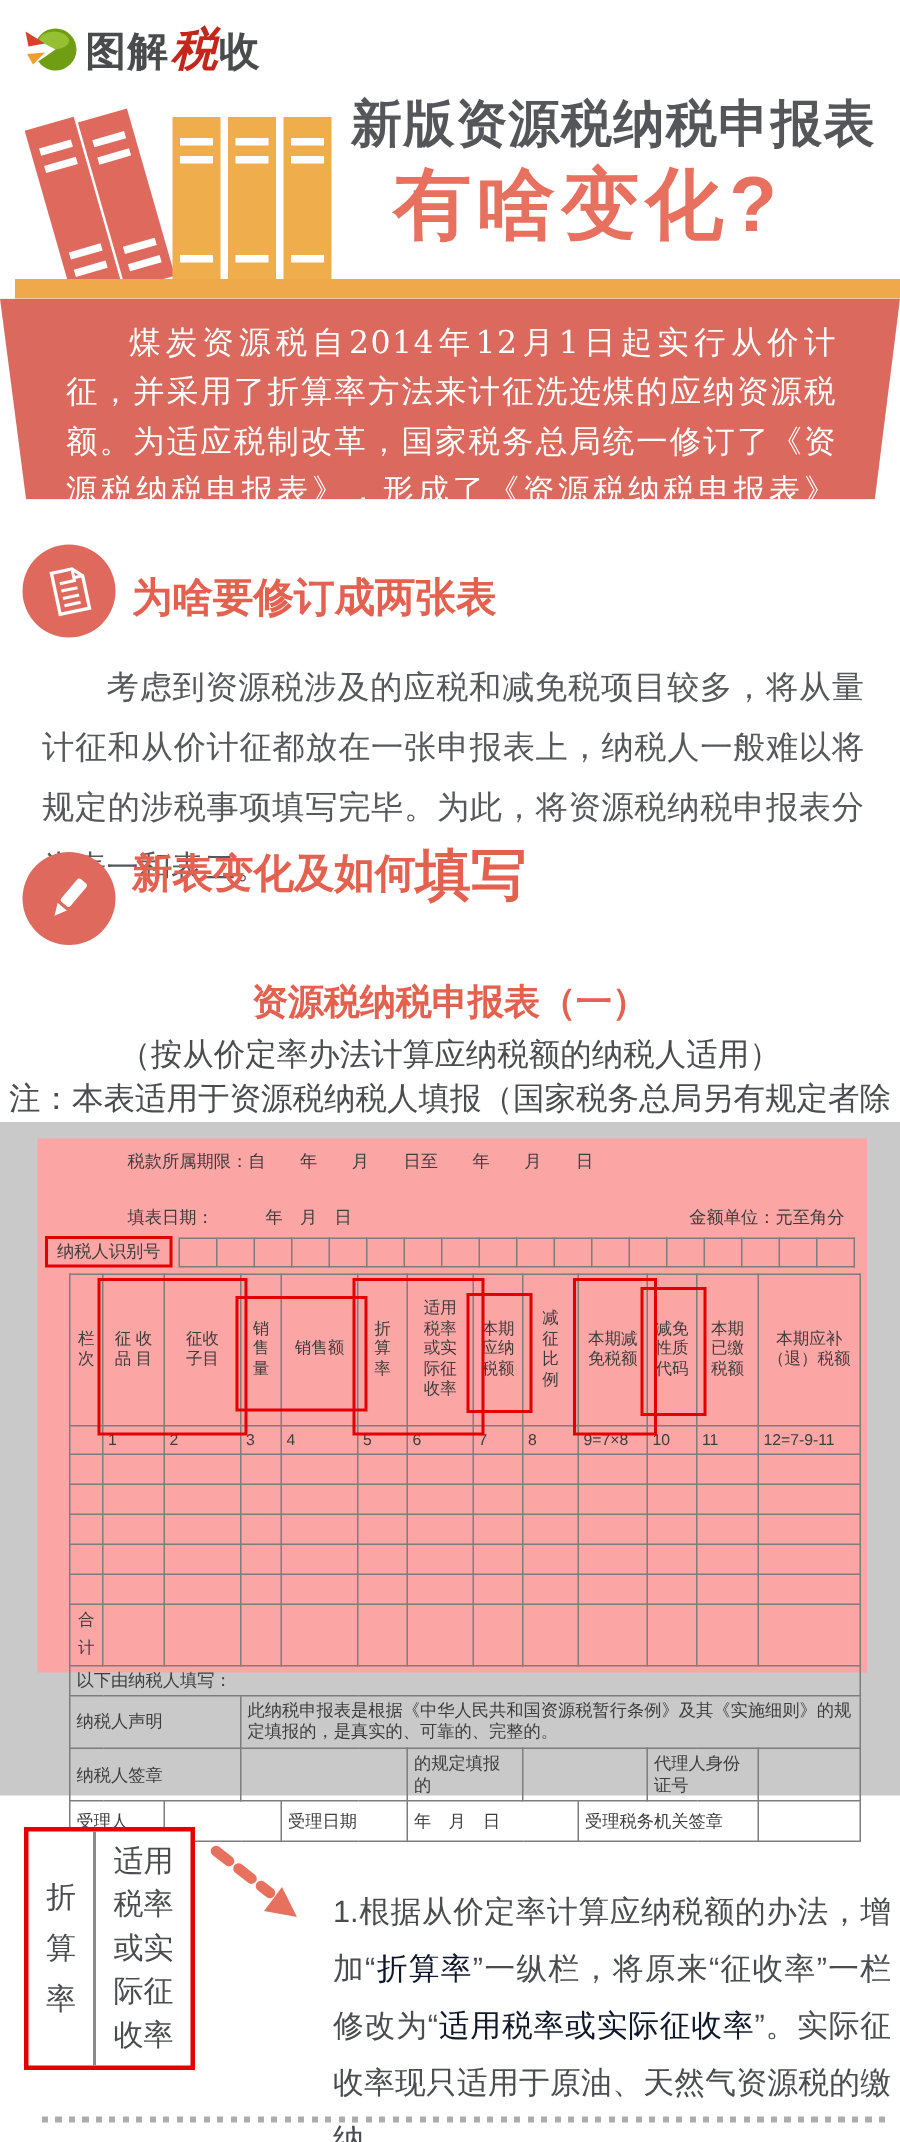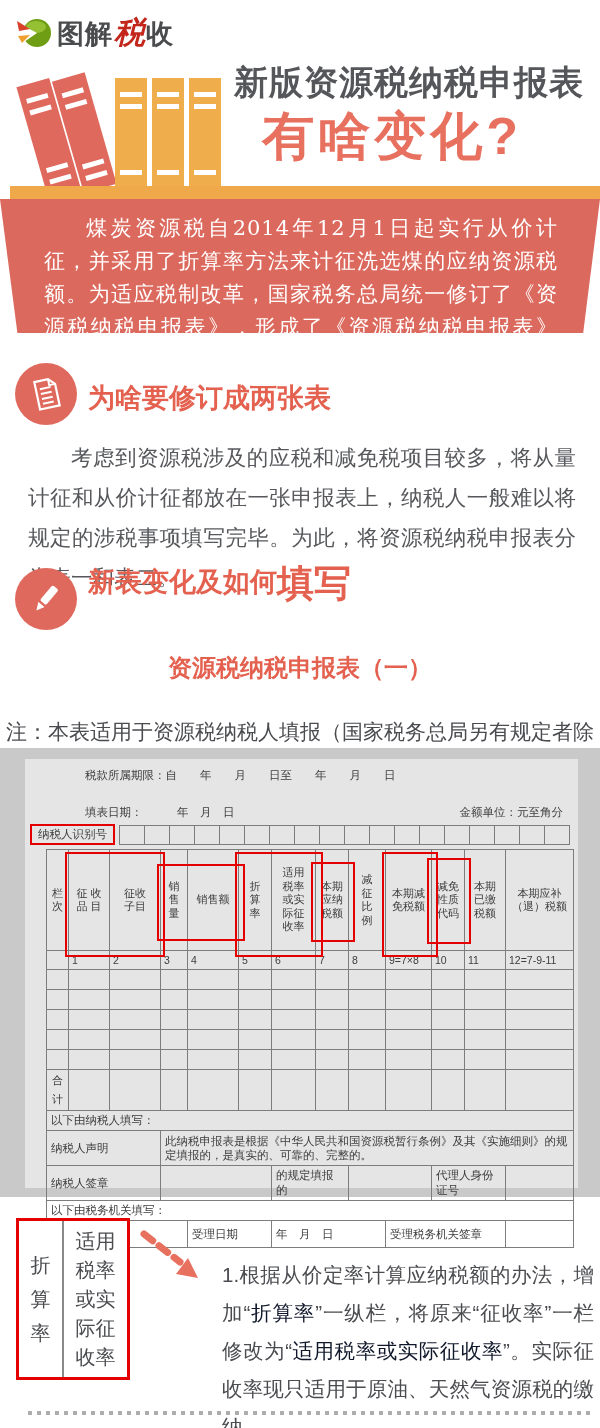--- a/index.html
+++ b/index.html
@@ -36,21 +36,21 @@
   .sec2-small{font-size:27px;line-height:1.2;padding-bottom:4px;}
   .sec2-big{font-size:37px;line-height:1;}
 
   
   .ft-title{position:absolute;top:652px;left:0;width:600px;text-align:center;font-size:24px;font-weight:bold;color:#e4604f;}
   .ft-sub{position:absolute;top:689px;left:0;width:600px;text-align:center;font-size:21px;color:#4b4c50;}
   .ft-note{position:absolute;top:718px;left:0;width:600px;text-align:center;font-size:21px;color:#4b4c50;}
 
   
   .form-panel{position:absolute;top:748px;left:0;width:600px;height:449px;background:#c9c9c9;}
-  .sheet{position:absolute;top:11px;left:25px;width:553px;height:429px;background:#e5e5e5;color:#3d3d3d;}
+  .sheet{position:absolute;top:11px;left:25px;width:553px;height:356px;background:#fca5a5;color:#3d3d3d;}
   .form-top{margin:8px 0 0 60px;font-size:11.5px;line-height:17px;color:#3d3d3d;}
   .form-top-l2{display:flex;justify-content:space-between;width:478px;margin-top:20px;}
   .id-row{margin:3px 0 0 5px;display:flex;align-items:stretch;height:21px;}
   .id-label{border:2px solid #e50000;padding:0 6px;font-size:11.5px;display:flex;align-items:center;}
   .id-cells{display:flex;margin-left:4px;margin-top:1px;}
   .id-cell{width:24px;border-top:1px solid #7d7d7d;border-bottom:1px solid #7d7d7d;border-right:1px solid #7d7d7d;}
   .id-cell:first-child{border-left:1px solid #7d7d7d;}
 
   .main-wrap{position:relative;margin:4px 0 0 21px;width:527px;}
   table.decl{border-collapse:collapse;table-layout:fixed;width:527px;font-size:11px;color:#3d3d3d;}
@@ -169,20 +169,21 @@
         <rect x="15" y="24" width="8" height="1.8" fill="#e0695d"></rect>
       </g>
     </svg>
   </div>
   <div class="sec2-heading">
     <span class="sec2-small">新表变化及如何</span>
     <span class="sec2-big">填写</span>
   </div>
 
   <div class="ft-title">资源税纳税申报表（一）</div>
+  <div class="ft-sub">（按从价定率办法计算应纳税额的纳税人适用）</div>
   <div class="ft-note">注：本表适用于资源税纳税人填报（国家税务总局另有规定者除外）</div>
 
   <div class="form-panel">
     <div class="sheet">
       <div class="form-top">
         <div>税款所属期限：自　　年　　月　　日至　　年　　月　　日</div>
         <div class="form-top-l2">
           <span>填表日期：　　　年　月　日</span>
           <span>金额单位：元至角分</span>
         </div>
@@ -380,23 +381,20 @@
             <td colspan="10">此纳税申报表是根据《中华人民共和国资源税暂行条例》及其《实施细则》的规定填报的，是真实的、可靠的、完整的。</td>
           </tr>
           <tr class="foot foot-c">
             <td colspan="3">纳税人签章</td>
             <td colspan="3"></td>
             <td colspan="2">的规定填报的</td>
             <td colspan="2"></td>
             <td colspan="2">代理人身份证号</td>
             <td colspan="1"></td>
           </tr>
-          <tr class="foot foot-d">
-            <td colspan="13">以下由税务机关填写：</td>
-          </tr>
           <tr class="foot foot-e">
             <td colspan="2">受理人</td>
             <td colspan="2"></td>
             <td colspan="2">受理日期</td>
             <td colspan="3" class="ymd">年　月　日</td>
             <td colspan="3">受理税务机关签章</td>
             <td colspan="1"></td>
           </tr>
         </tbody>
           </table>

